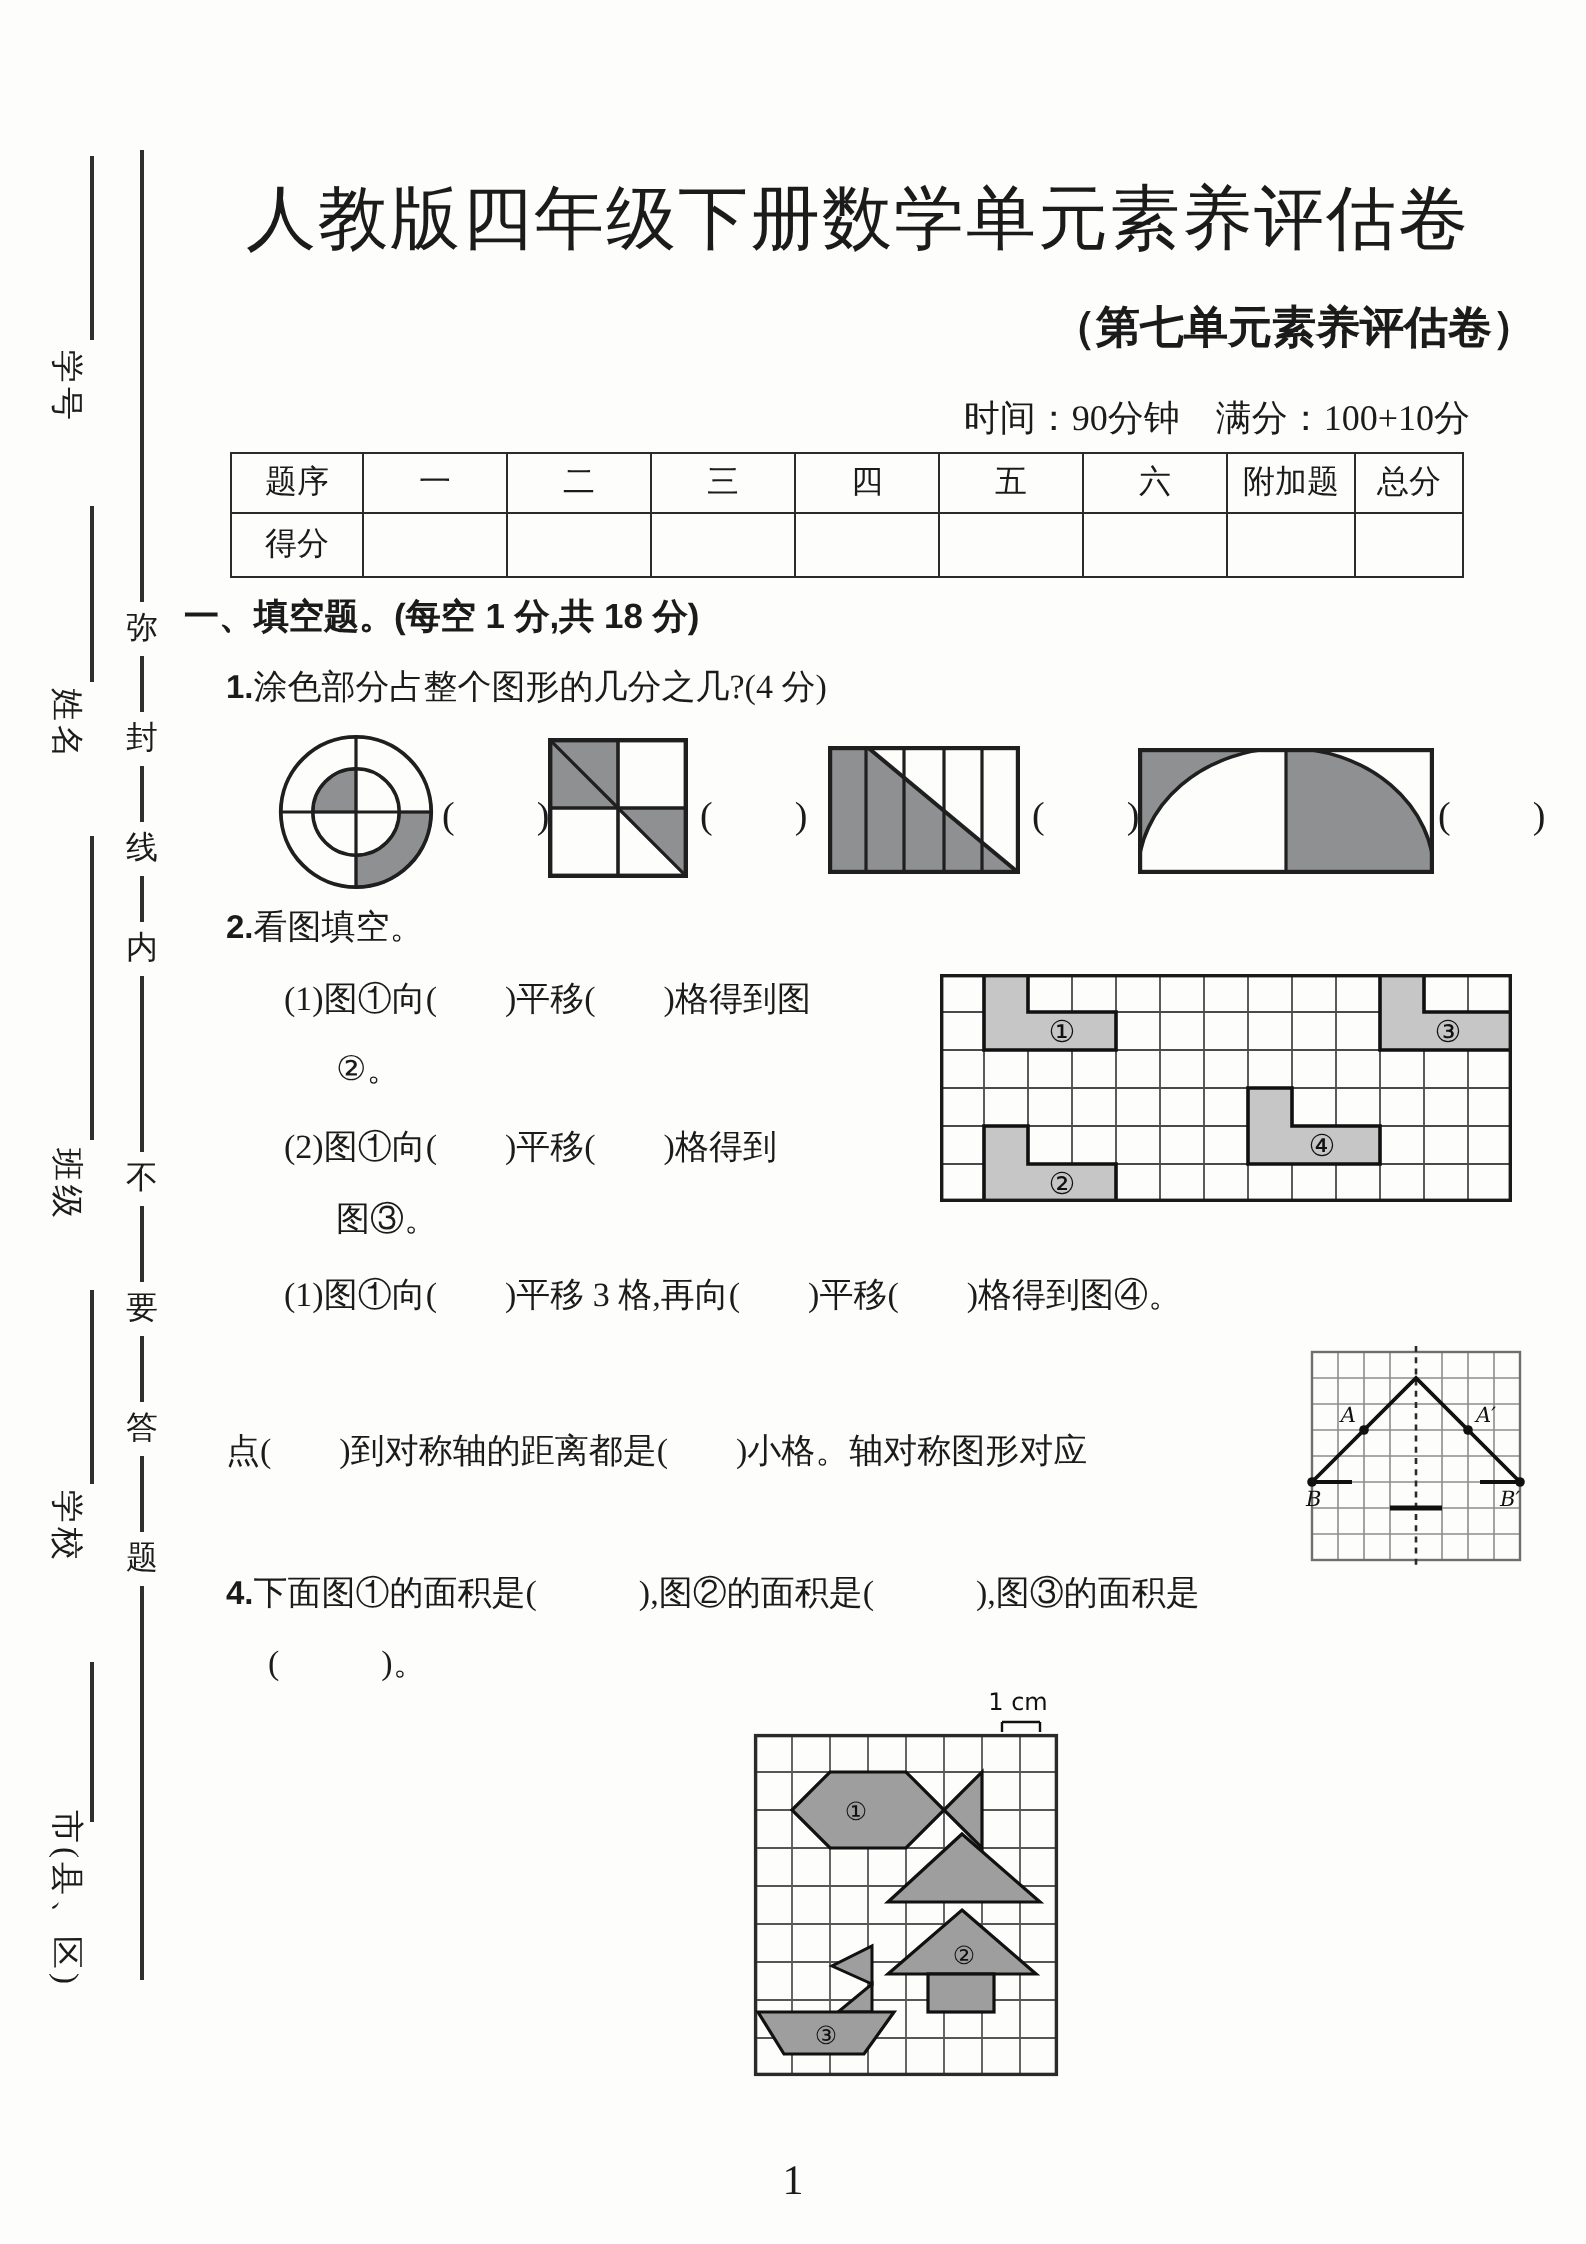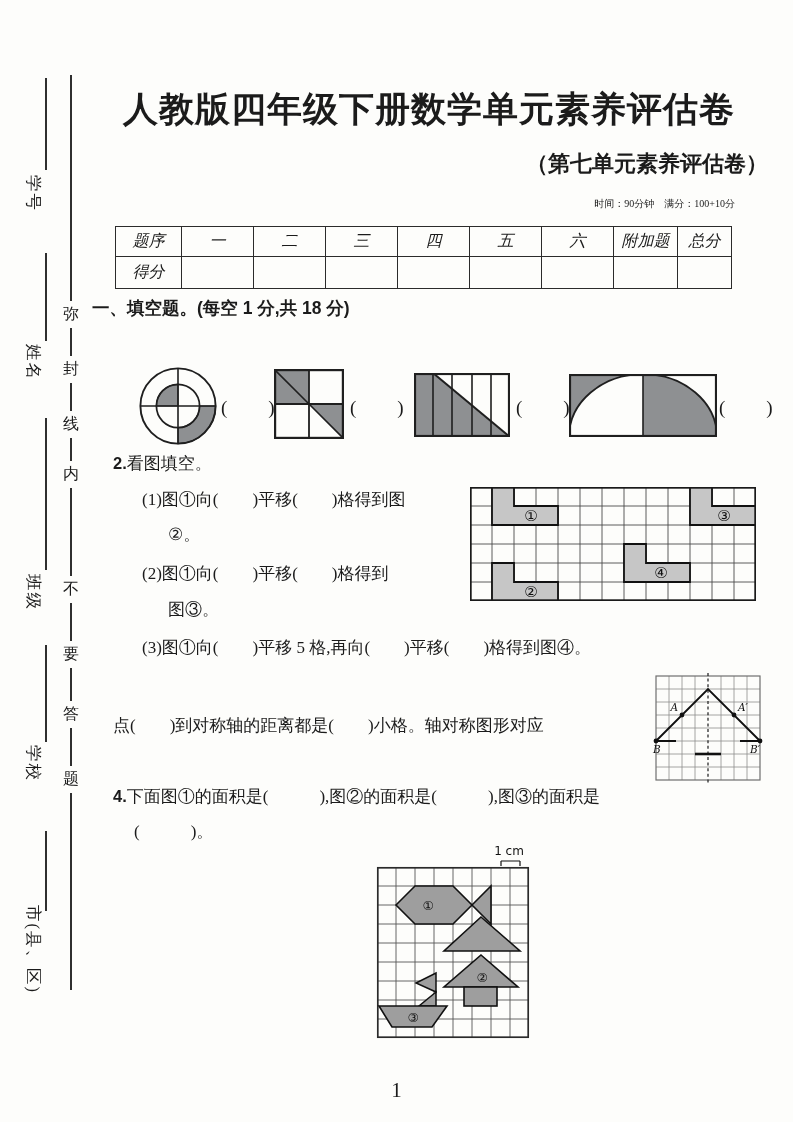--- a/index.html
+++ b/index.html
@@ -8,27 +8,27 @@
   .abs{position:absolute;}
   
   .vlineA{position:absolute;left:45px;width:1.6px;background:#2f2f2f;}
   .vlineB{position:absolute;left:70px;top:75px;width:1.6px;height:915px;background:#2f2f2f;}
   .mlabel{position:absolute;left:44px;white-space:nowrap;font-size:16.5px;
           transform:rotate(90deg);transform-origin:left top;letter-spacing:2px;}
   .sealchar{position:absolute;left:62px;width:18px;text-align:center;font-size:16px;
             background:#fdfdfb;padding:3px 0;z-index:2;}
   
   .title{position:absolute;left:90px;right:25px;top:86px;text-align:center;
-         font-family:"Liberation Sans","DejaVu Sans",sans-serif;font-weight:bold;
+         font-family:"Liberation Sans","DejaVu Sans",sans-serif;font-weight:normal;
          font-size:35px;letter-spacing:1px;}
   .subtitle{position:absolute;left:90px;right:25px;top:149px;text-align:right;
             font-family:"Liberation Sans","DejaVu Sans",sans-serif;font-weight:bold;font-size:22px;}
-  .meta{position:absolute;top:197px;right:58px;font-size:10px;font-family:Liberation Serif, serif;}
-  
-  table.score{position:absolute;left:115px;top:226px;border-collapse:collapse;table-layout:fixed;font-style:italic;}
+  .meta{position:absolute;top:197px;right:58px;font-size:18px;font-family:Liberation Serif, serif;}
+  
+  table.score{position:absolute;left:115px;top:226px;border-collapse:collapse;table-layout:fixed;}
   table.score td{border:1.6px solid #2b2b2b;text-align:center;font-size:16px;height:29px;padding:0;}
   table.score tr.r2 td{height:31px;}
   
   .sec{position:absolute;font-family:"Liberation Sans","DejaVu Sans",sans-serif;
        font-weight:bold;font-size:17.5px;}
   .qline{position:absolute;font-size:17px;white-space:nowrap;}
   .qline b{font-family:"Liberation Sans","DejaVu Sans",sans-serif;font-size:16.5px;}
   .blank{position:absolute;font-size:19px;letter-spacing:1px;}
   .pagenum{position:absolute;left:0;width:793px;top:1078px;text-align:center;font-size:21px;}
   svg{display:block;}
@@ -101,20 +101,23 @@
       <td></td>
       <td></td>
       <td></td>
       <td></td>
     </tr>
   </tbody>
     </table>
 
   <div class="sec" style="left:92px;top:296px;">一、填空题。(每空 1 分,共 18 分)</div>
 
+  <div class="qline" style="left:113px;top:332px;">
+    <b>1.</b><span>涂色部分占整个图形的几分之几?(4 分)</span>
+  </div>
 
   <svg class="abs" style="left:138px;top:366px;" width="80" height="80" viewBox="0 0 100 100">
     <path d="M50,50 L50,23 A27,27 0 0 0 23,50 Z" stroke="#1f1f1f" stroke-width="1.5" fill="#8e9092"></path>
     <path d="M97,50 A47,47 0 0 1 50,97 L50,77 A27,27 0 0 0 77,50 Z" stroke="#1f1f1f" stroke-width="1.5" fill="#8e9092"></path>
     <circle cx="50" cy="50" r="47" fill="none" stroke="#1f1f1f" stroke-width="2.4"></circle>
     <circle cx="50" cy="50" r="27" fill="none" stroke="#1f1f1f" stroke-width="2.2"></circle>
     <path d="M3,50 H97 M50,3 V97" stroke="#1f1f1f" stroke-width="2"></path>
   </svg>
   <span class="blank" style="left:221px;top:395px;">(　　)</span>
 
@@ -145,21 +148,21 @@
   </svg>
   <span class="blank" style="left:719px;top:395px;">(　　)</span>
 
   <div class="qline" style="left:113px;top:452px;">
     <b>2.</b><span>看图填空。</span>
   </div>
   <div class="qline" style="left:142px;top:488px;text-align:center;">(1)图①向(　　)平移(　　)格得到图</div>
   <div class="qline" style="left:168px;top:523px;">②。</div>
   <div class="qline" style="left:142px;top:562px;">(2)图①向(　　)平移(　　)格得到</div>
   <div class="qline" style="left:168px;top:598px;">图③。</div>
-  <div class="qline" style="left:142px;top:636px;">(3)图①向(　　)平移 5 格,再向(　　)平移(　　)格得到图④。</div>
+  <div class="qline" style="left:142px;top:636px;">(1)图①向(　　)平移 3 格,再向(　　)平移(　　)格得到图④。</div>
 
   <svg class="abs" style="left:470px;top:487px;" width="286" height="114" viewBox="0 0 286 114">
     <g stroke="#4a4a4a" stroke-width="0.9">
       <path d="M22,0 V114 M44,0 V114 M66,0 V114 M88,0 V114 M110,0 V114 M132,0 V114 M154,0 V114 M176,0 V114 M198,0 V114 M220,0 V114 M242,0 V114 M264,0 V114"></path>
       <path d="M0,19 H286 M0,38 H286 M0,57 H286 M0,76 H286 M0,95 H286"></path>
     </g>
     <path d="M22,0 H44 V19 H88 V38 H22 Z" stroke="#111" stroke-width="1.8" fill="#c6c6c6"></path>
     <path d="M220,0 H242 V19 H286 V38 H220 Z" stroke="#111" stroke-width="1.8" fill="#c6c6c6"></path>
     <path d="M22,76 H44 V95 H88 V114 H22 Z" stroke="#111" stroke-width="1.8" fill="#c6c6c6"></path>
     <path d="M154,57 H176 V76 H220 V95 H154 Z" stroke="#111" stroke-width="1.8" fill="#c6c6c6"></path>

